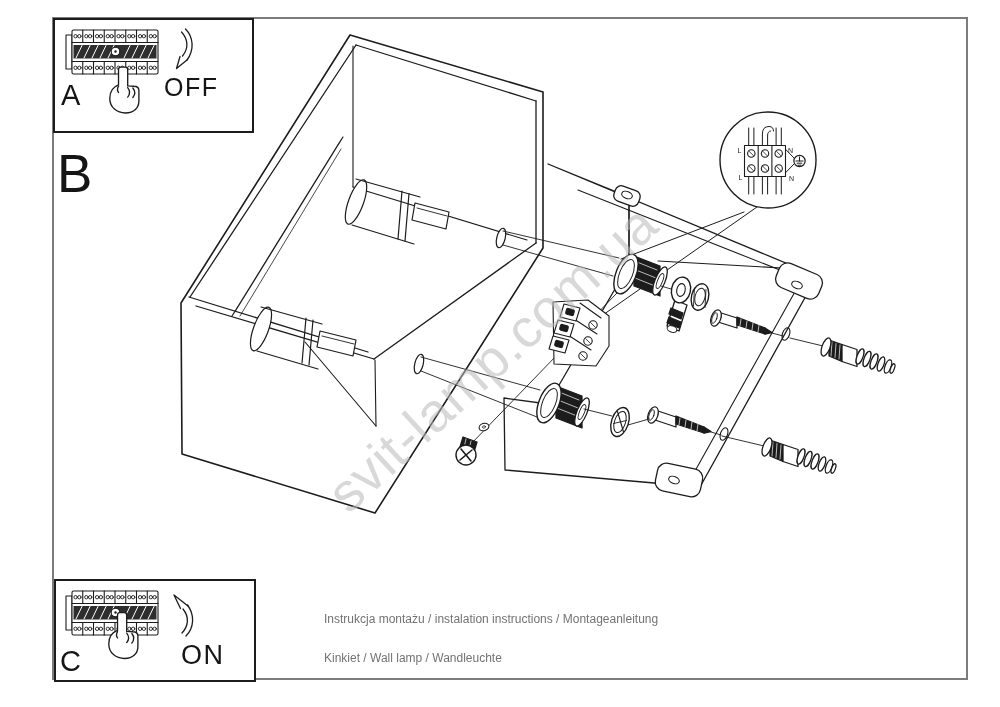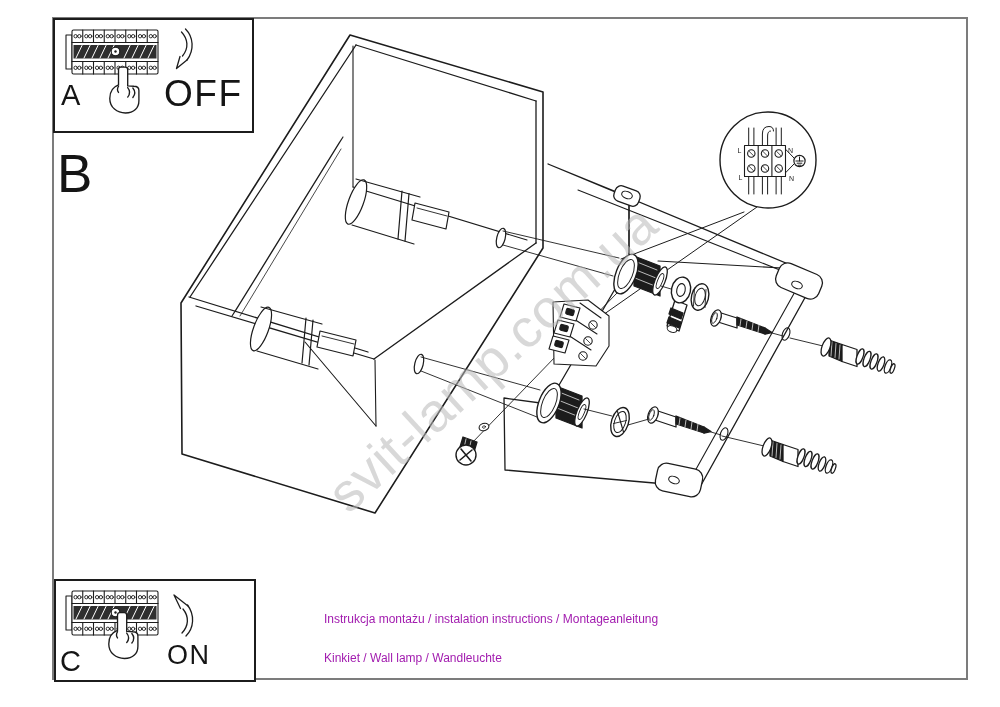--- a/index.html
+++ b/index.html
@@ -7,23 +7,23 @@
          font-family:"Liberation Sans",sans-serif;}
   .frame{position:absolute;left:52px;top:17px;width:916px;height:663px;
          border:2px solid #7c7c7c;box-sizing:border-box;}
   .stepbox{position:absolute;background:#fff;border:2px solid #1c1c1c;box-sizing:border-box;}
   #box-a{left:53px;top:18px;width:201px;height:115px;}
   #box-c{left:54px;top:579px;width:202px;height:103px;}
   .lbl{position:absolute;color:#151515;line-height:1;}
   #label-a{left:61px;top:81px;font-size:29px;}
   #label-b{left:57px;top:147px;font-size:53px;}
   #label-c{left:60px;top:647px;font-size:29px;}
-  #off-label{left:164px;top:75px;font-size:37px;letter-spacing:1.5px;}
-  #on-label{left:167px;top:642px;font-size:27px;letter-spacing:1.5px;}
-  .footer-line{position:absolute;left:324px;color:#a21caf;font-size:12px;line-height:1;}
+  #off-label{left:164px;top:75px;font-size:25px;letter-spacing:1.5px;}
+  #on-label{left:181px;top:642px;font-size:27px;letter-spacing:1.5px;}
+  .footer-line{position:absolute;left:324px;color:#737373;font-size:12px;line-height:1;}
   #footer1{top:613px;}
   #footer2{top:631px;margin-top:21px;}
   #art{position:absolute;left:0;top:0;}
 </style>
 </head>
 <body>
 
 <div id="stage">
 
   <div class="frame"></div>

